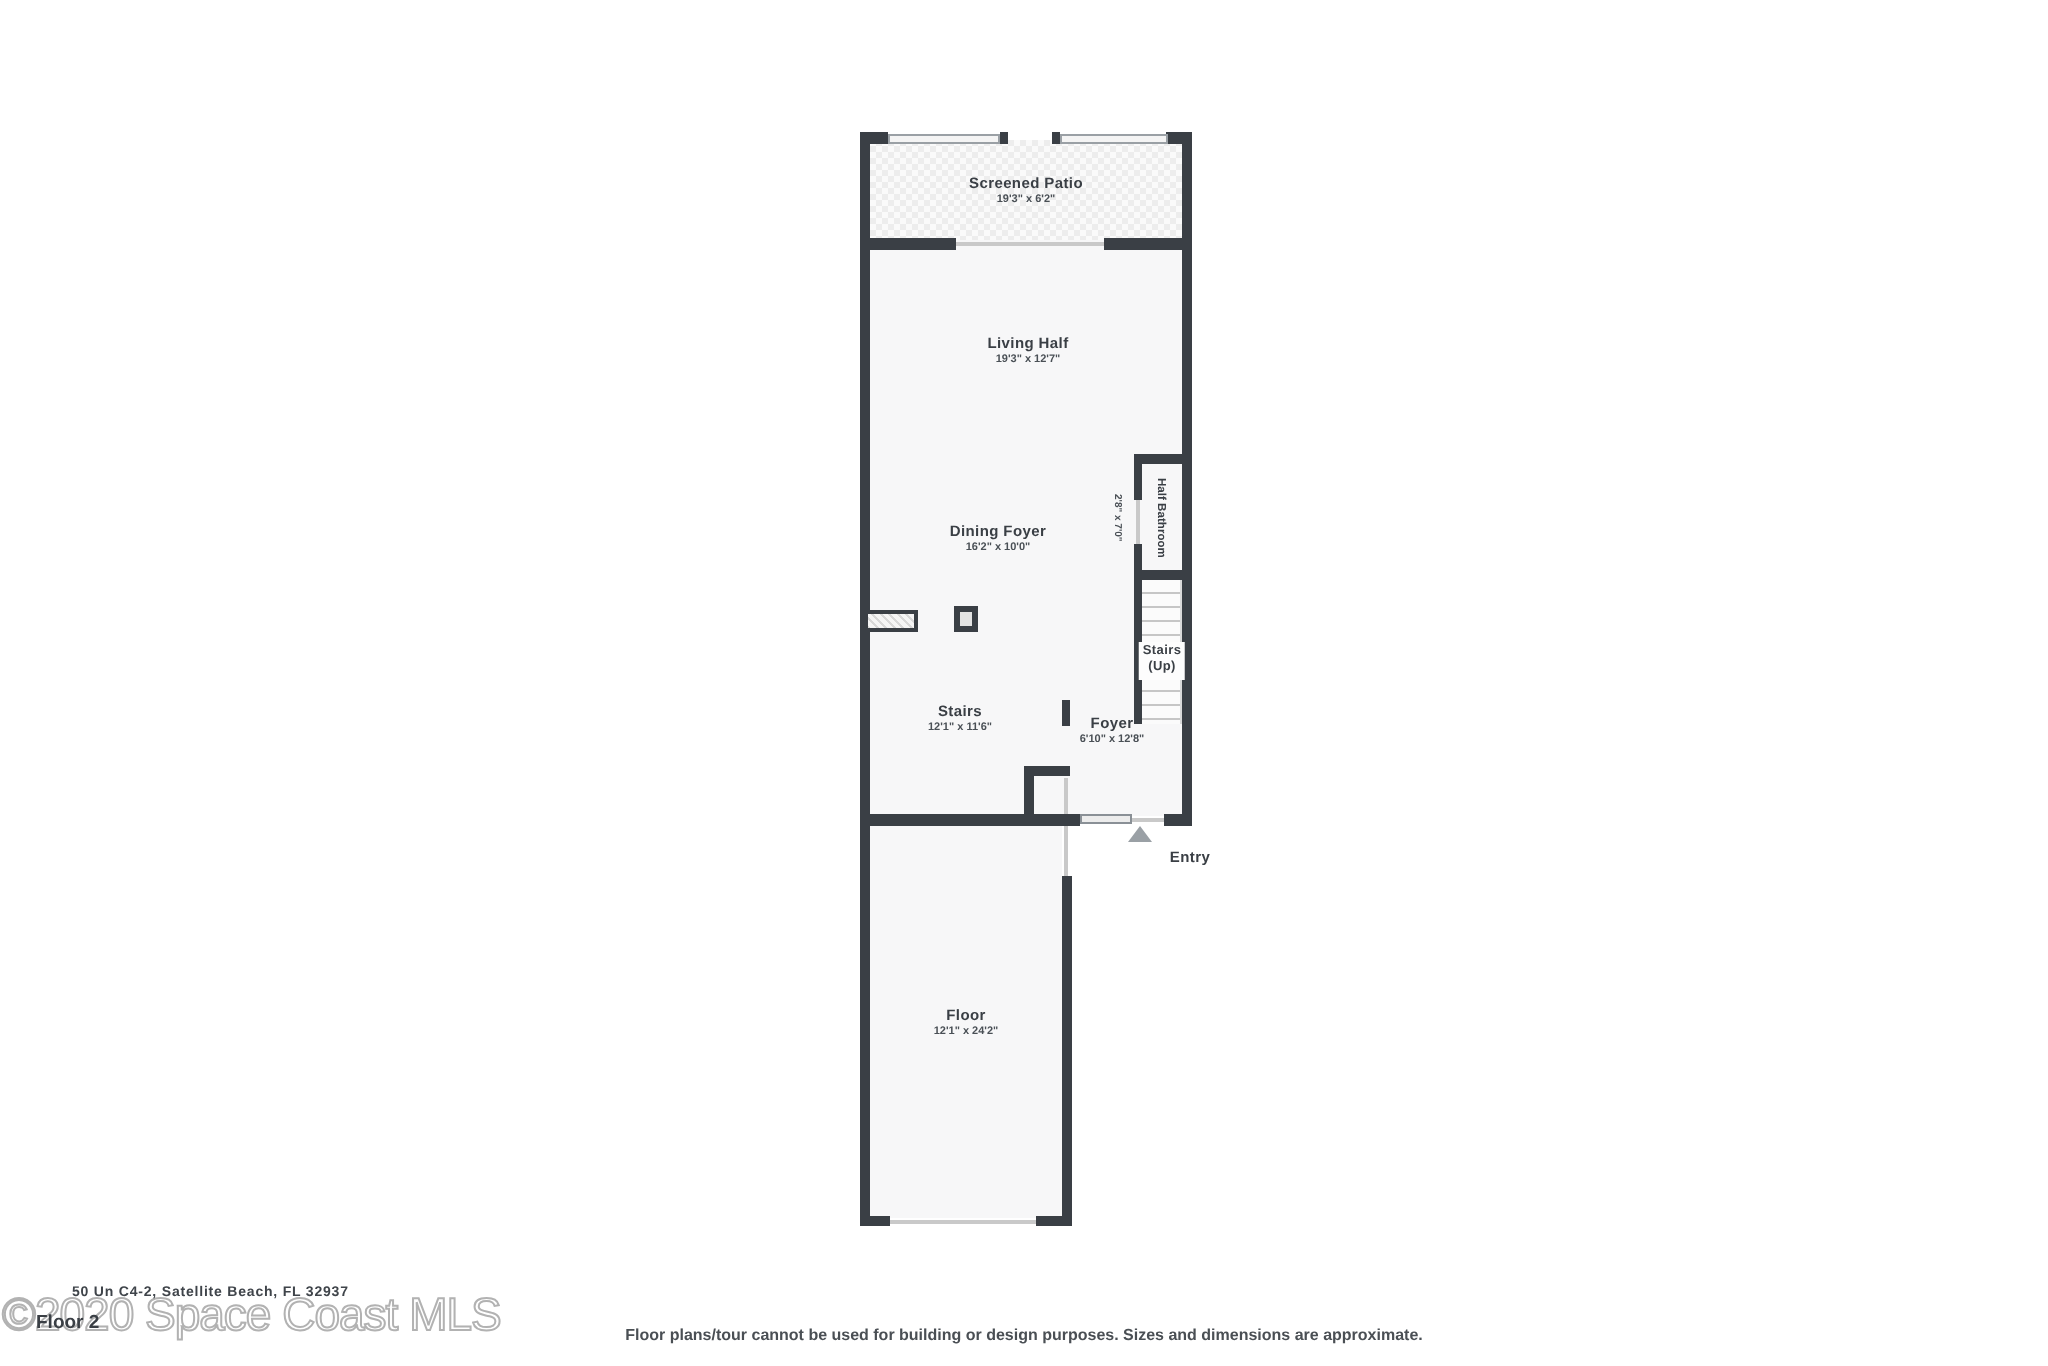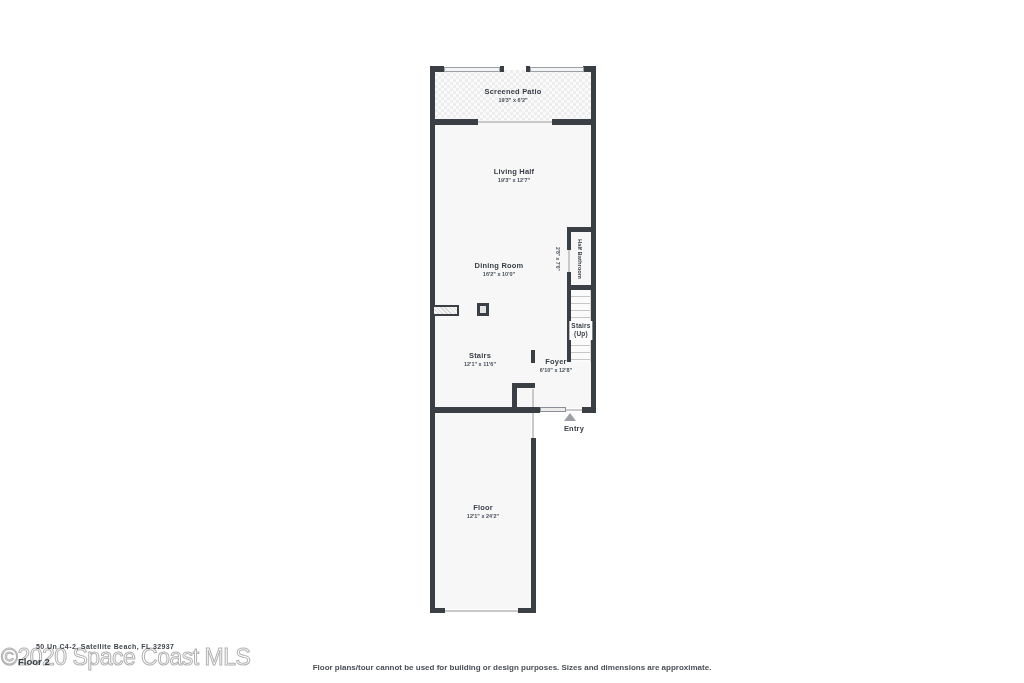--- a/index.html
+++ b/index.html
@@ -125,21 +125,21 @@
     <div class="room-name">Screened Patio</div>
     <div class="room-dims">19'3" x 6'2"</div>
   </div>
 
   <div class="room-label" style="left:514px;top:167px;">
     <div class="room-name">Living Half</div>
     <div class="room-dims">19'3" x 12'7"</div>
   </div>
 
   <div class="room-label" style="left:499px;top:261px;">
-    <div class="room-name">Dining Room</div>
+    <div class="room-name">Dining Foyer</div>
     <div class="room-dims">16'2" x 10'0"</div>
   </div>
 
   <div class="room-label" style="left:480px;top:351px;">
     <div class="room-name">Stairs</div>
     <div class="room-dims">12'1" x 11'6"</div>
   </div>
 
   <div class="room-label" style="left:556px;top:357px;text-align:center;">
     <div class="room-name">Foyer</div>
@@ -154,21 +154,21 @@
   <div class="stairs-label" style="left:581px;top:321px;">
     <div class="room-name">Stairs</div>
     <div class="room-name">(Up)</div>
   </div>
 
   <div class="room-label" style="left:483px;top:503px;">
     <div class="room-name">Floor</div>
     <div class="room-dims">12'1" x 24'2"</div>
   </div>
 
-  <div class="room-label" style="left:574px;top:424px;">
+  <div class="room-label" style="left:595px;top:424px;">
     <div class="room-name">Entry</div>
   </div>
 
 </div>
 
 <div class="watermark">©2020 Space Coast MLS</div>
 <div class="address-overlay">50 Un C4-2, Satellite Beach, FL 32937</div>
 <div class="floor-label">Floor 2</div>
 <div class="disclaimer">Floor plans/tour cannot be used for building or design purposes. Sizes and dimensions are approximate.</div>
 

